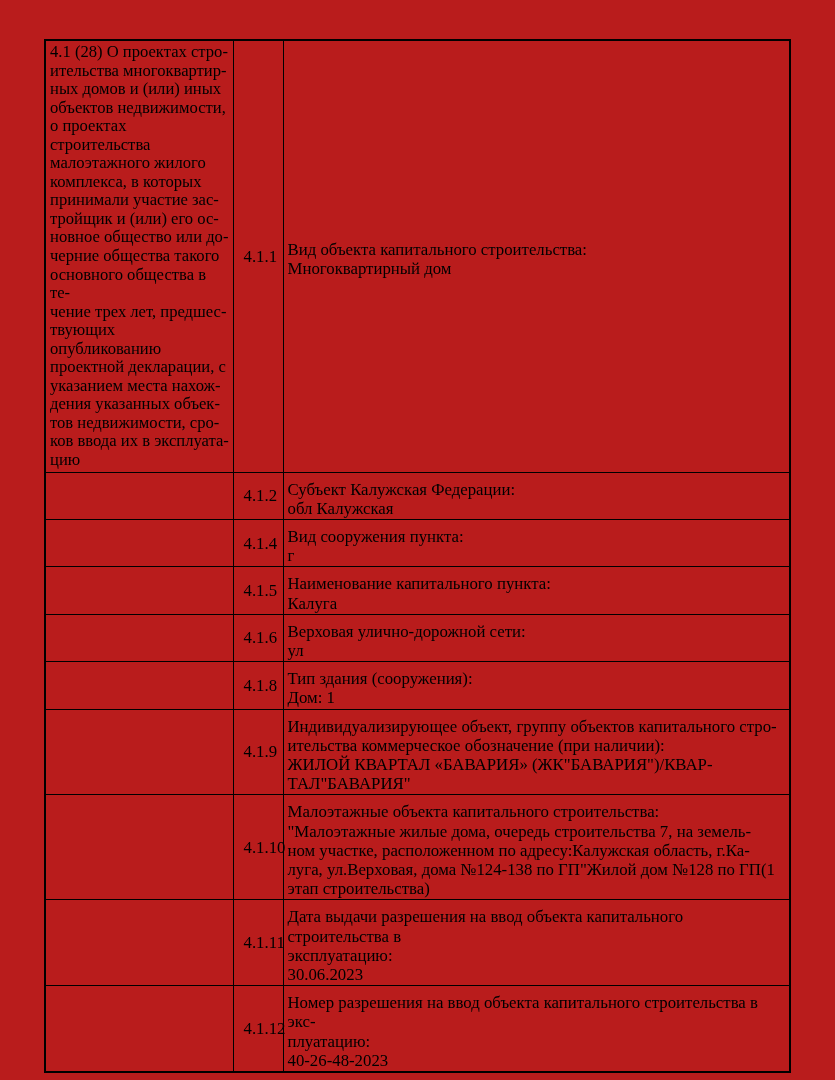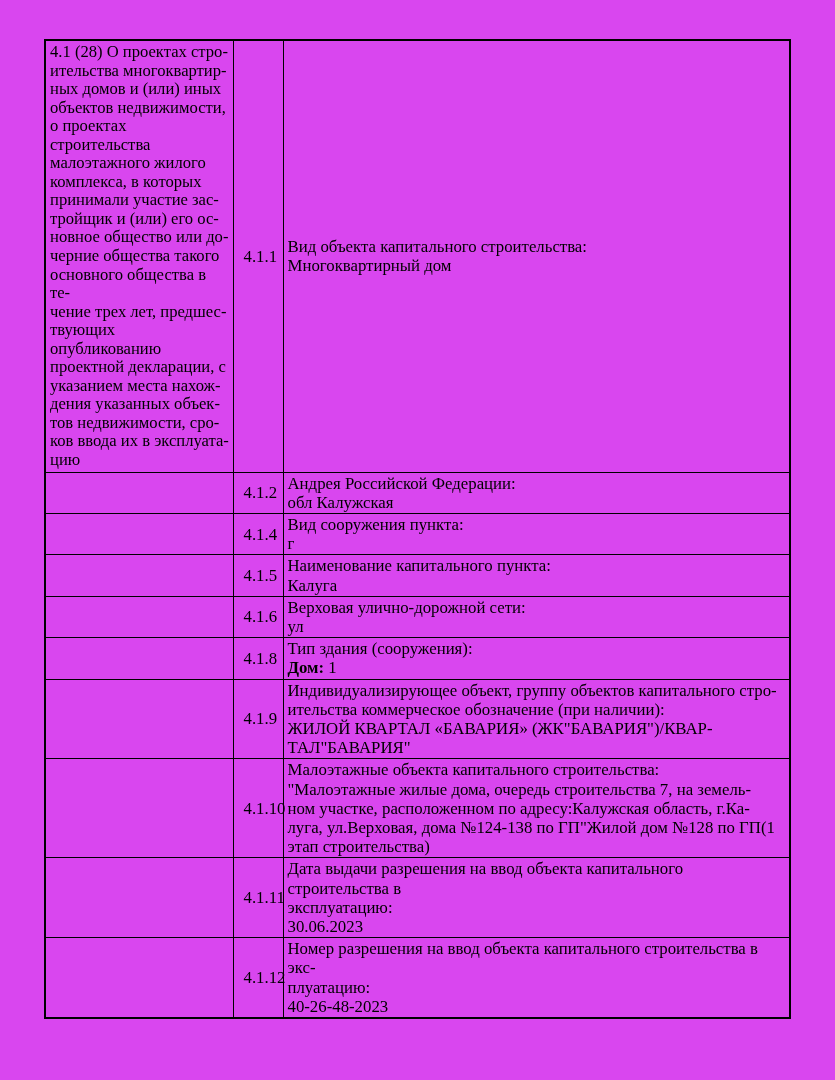--- a/index.html
+++ b/index.html
@@ -6,21 +6,21 @@
   html, body {
     width: 835px; height: 1080px;
     background: #ffffff;
     font-family: "Liberation Serif", serif;
     color: #000000;
     overflow: hidden;
   }
   .page {
     position: relative;
     width: 835px; height: 1080px;
-    background: #d946ef;
+    background: #b91c1c;
   }
   table.decl {
     position: absolute;
     left: 44px; top: 39px;
     width: 745px;
     border-collapse: collapse;
     table-layout: fixed;
   }
   table.decl, table.decl td {
     border: 1px solid #000000;
@@ -37,28 +37,28 @@
   td.c-num {
     width: 50px;
     vertical-align: middle;
     padding: 1px 1px 1px 10px;
     font-size: 16.8px;
     line-height: 19.2px;
   }
   td.c-val {
     width: 507px;
     vertical-align: top;
-    padding: 1px 2px 1px 4px;
+    padding: 7px 2px 1px 4px;
     font-size: 16.8px;
     line-height: 19.2px;
   }
   td.c-val.mid { vertical-align: middle; }
   .lbl, .val { white-space: pre-line; }
   .val { font-weight: bold; }
-  .val .pfx { font-weight: bold; }
+  .val .pfx { font-weight: normal; }
   .val .bold { font-weight: normal; }
   tr.row-first { height: 373px; }
 </style>
 </head>
 <body>
 
 <div class="page">
   <table class="decl">
     <tbody>
         <tr class="row-first">
@@ -88,21 +88,21 @@
       <td class="c-val mid">
         <div class="lbl">Вид объекта капитального строительства:</div>
         <div class="val"><span class="bold">Многоквартирный дом</span></div>
       </td>
     </tr>
 
     <tr>
       <td class="c-desc"></td>
       <td class="c-num"><span>4.1.2</span></td>
       <td class="c-val">
-        <div class="lbl">Андрея Российской Федерации:</div>
+        <div class="lbl">Субъект Калужская Федерации:</div>
         <div class="val"><span class="bold">обл Калужская</span></div>
       </td>
     </tr>
 
 
     <tr>
       <td class="c-desc"></td>
       <td class="c-num"><span>4.1.4</span></td>
       <td class="c-val">
         <div class="lbl">Вид сооружения пункта:</div>

